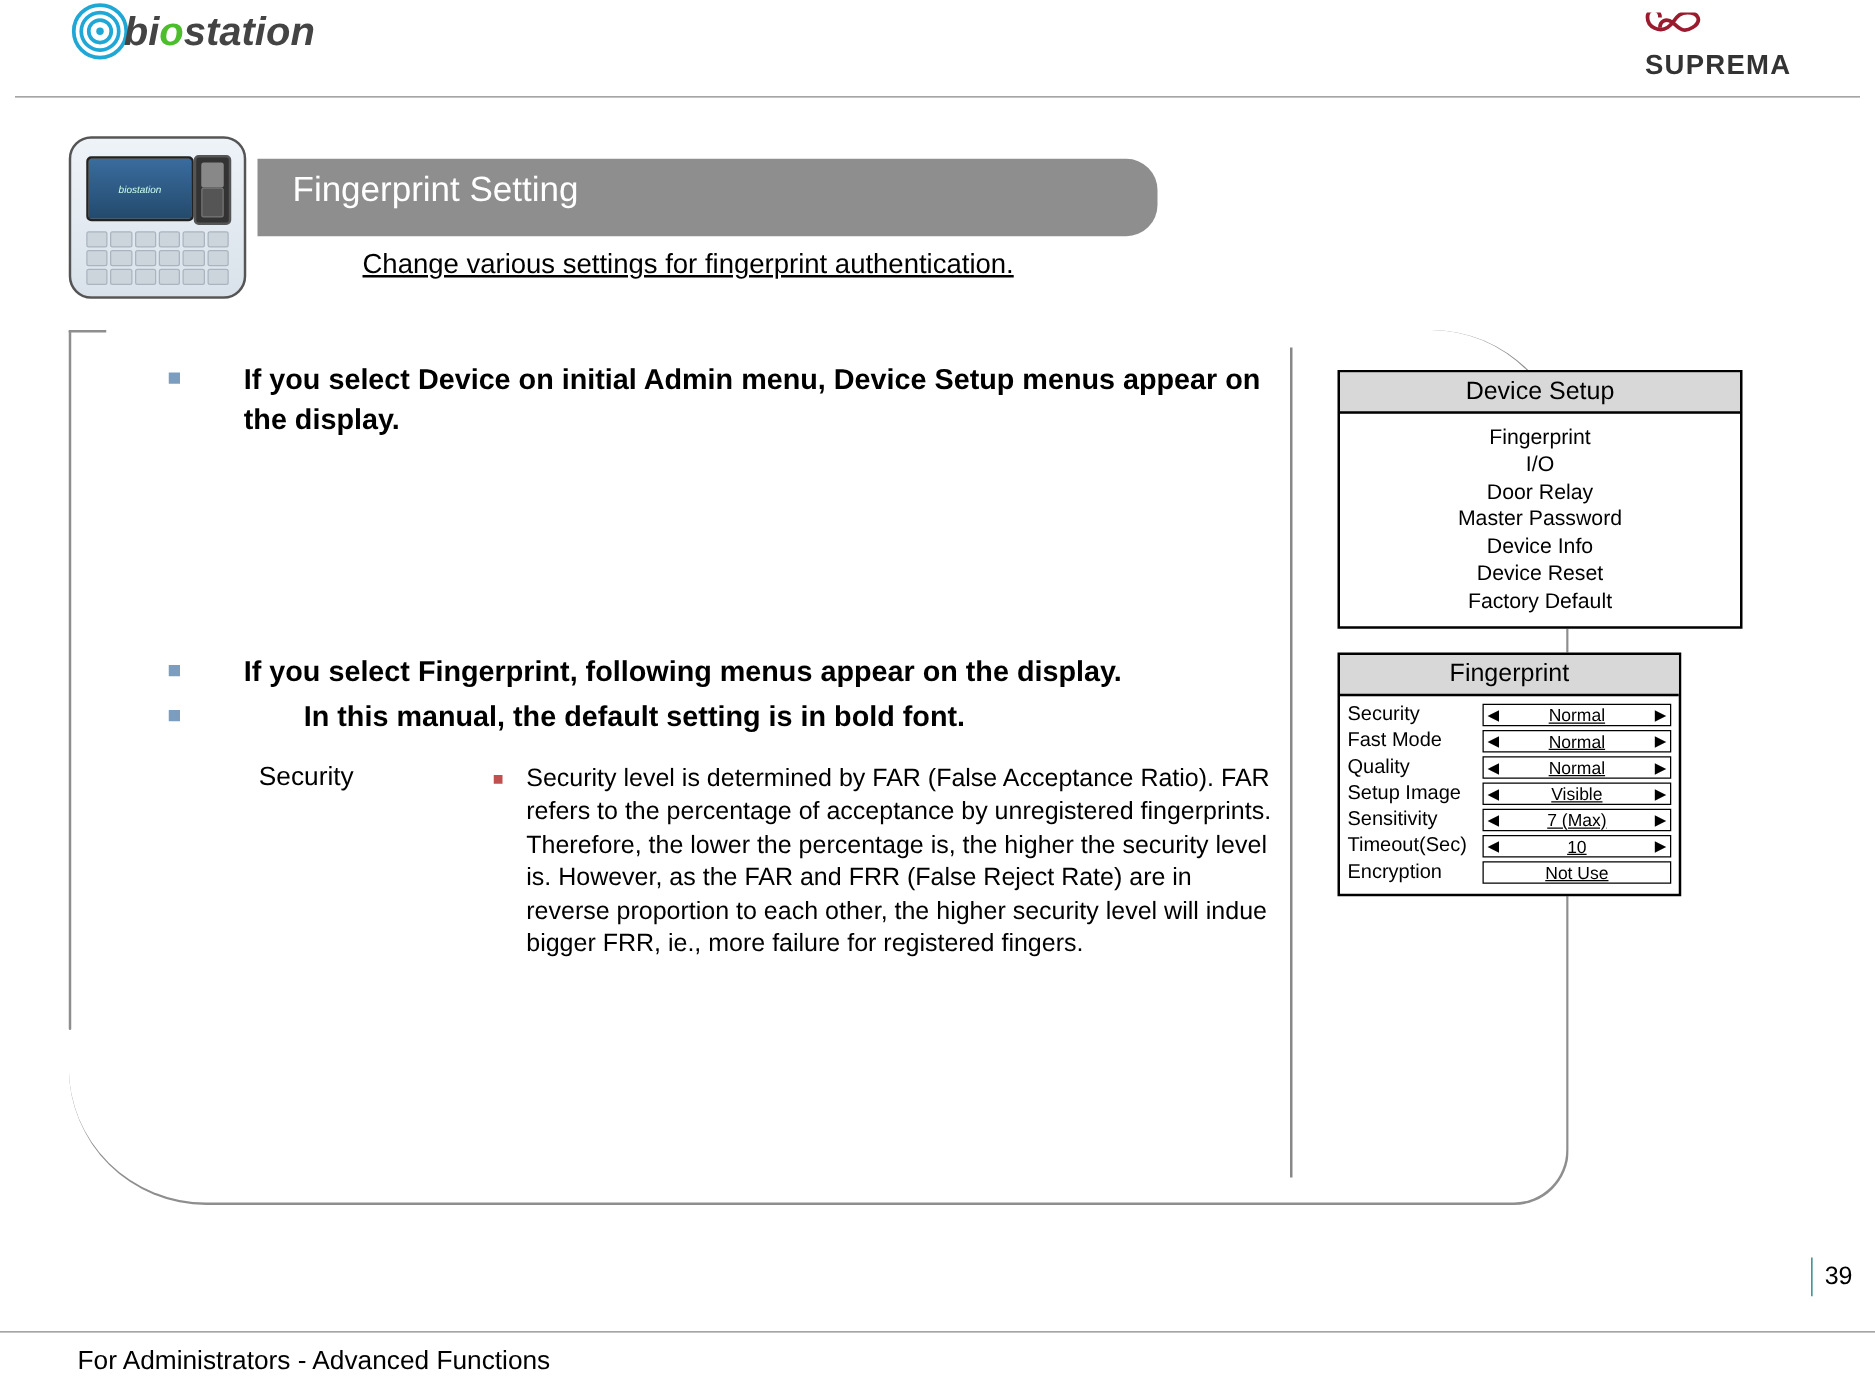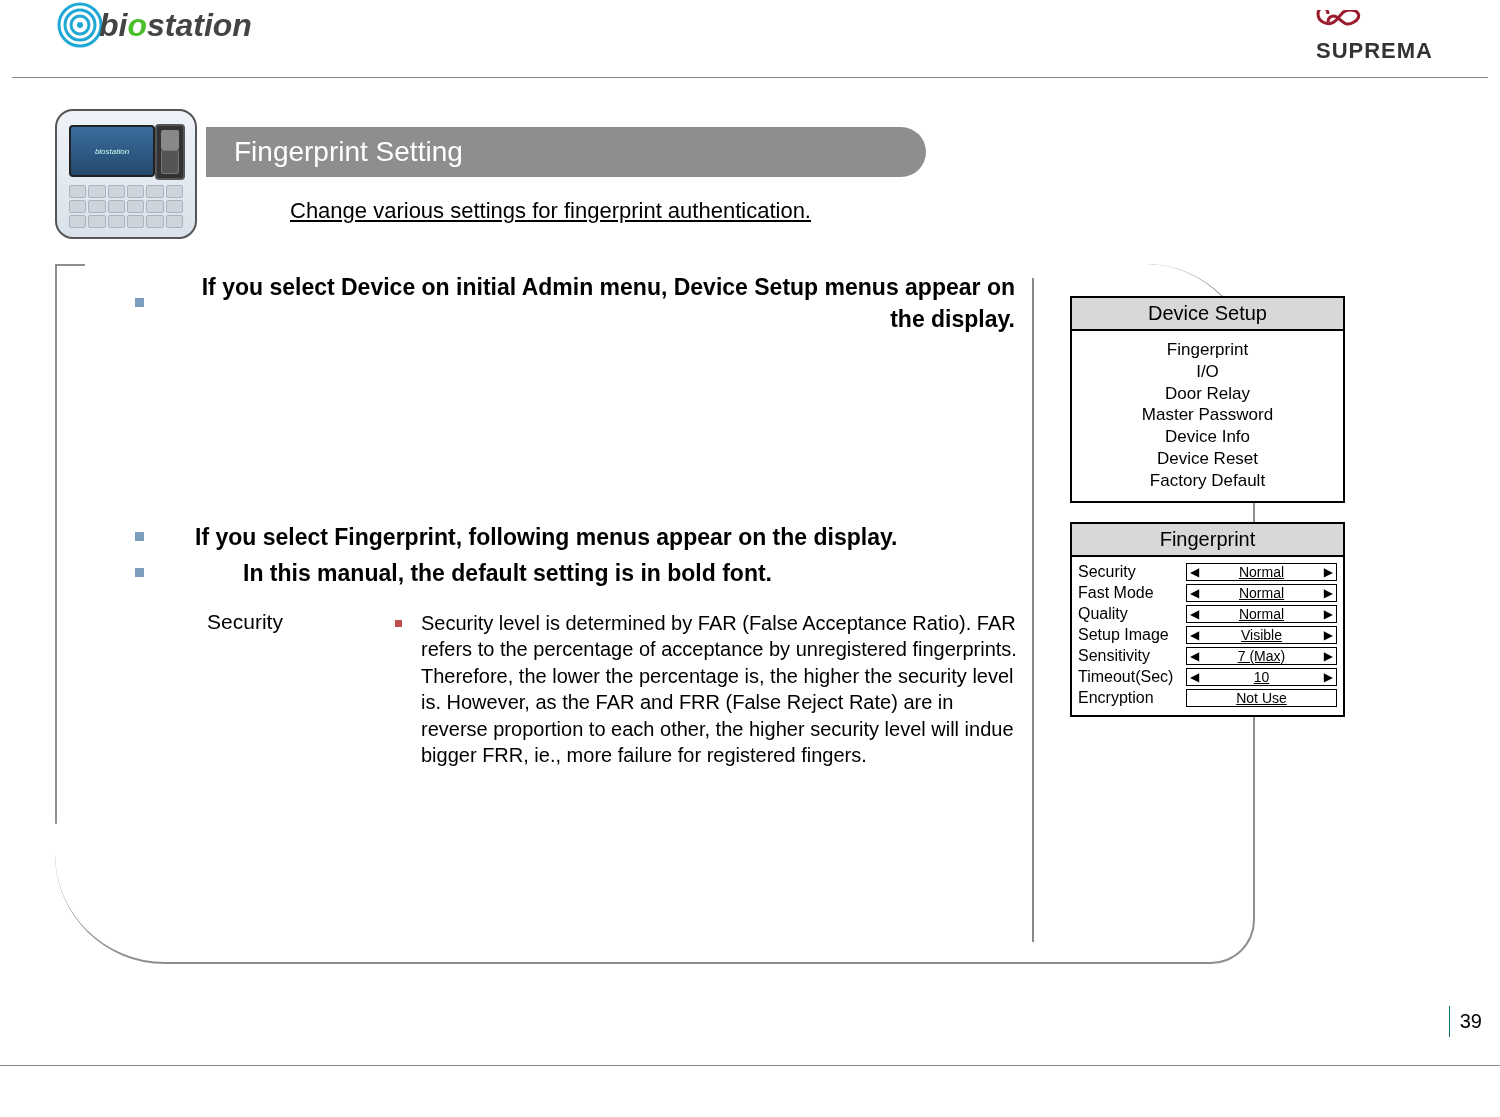--- a/index.html
+++ b/index.html
@@ -131,21 +131,21 @@
     border: 1px solid #aab4be;
     border-radius: 2px;
   }
 
   
   .title-pill {
     position: absolute;
     left: 206px;
     top: 127px;
     width: 720px;
-    height: 50px;
+    height: 62px;
     background: #8e8e8e;
     color: #fff;
     font-size: 28px;
     line-height: 50px;
     padding-left: 28px;
     border-top-right-radius: 25px;
     border-bottom-right-radius: 25px;
   }
   .subtitle {
     position: absolute;
@@ -202,21 +202,21 @@
     font-weight: bold;
     color: #000;
     line-height: 1.38;
   }
   .sq-bullet {
     position: absolute;
     width: 9px;
     height: 9px;
     background: #7d9dbf;
   }
-  .mp1 { left: 195px; top: 272px; width: 820px; text-align: right; }
+  .mp1 { left: 195px; top: 288px; width: 820px; }
   .sb1 { left: 135px; top: 298px; }
   .mp2 { left: 195px; top: 522px; width: 820px; }
   .sb2 { left: 135px; top: 532px; }
   .mp3 { left: 195px; top: 558px; width: 820px; margin-left: 48px; }
   .sb3 { left: 135px; top: 568px; }
 
   .param-label {
     position: absolute;
     left: 135px;
     top: 610px;
@@ -256,21 +256,21 @@
     border: 2px solid #000;
     background: #fff;
   }
   .panel-title {
     text-align: center;
     background: #d8d8d8;
     border-bottom: 2px solid #000;
     font-size: 20px;
     padding: 4px 0;
   }
-  .pnl-device { left: 1070px; top: 296px; width: 275px; }
+  .pnl-device { left: 1070px; top: 296px; width: 324px; }
   .pnl-device .panel-body {
     padding: 8px 8px 10px 8px;
     text-align: center;
     font-size: 17px;
     line-height: 1.28;
   }
 
   .pnl-finger { left: 1070px; top: 522px; width: 275px; }
   .pnl-finger .panel-body {
     padding: 5px 6px 6px 6px;
@@ -476,13 +476,14 @@
         <div class="fg-label">Encryption</div>
         <div class="fg-val-wrap noarrow">
           <span>Not Use</span>
         </div>
       </div>
     </div>
 </div>
 
 <div class="page-num">39</div>
 <div class="footer-bar">
+  <div class="footer-left">For Administrators - Advanced Functions</div>
 </div>
 
 </body></html>

